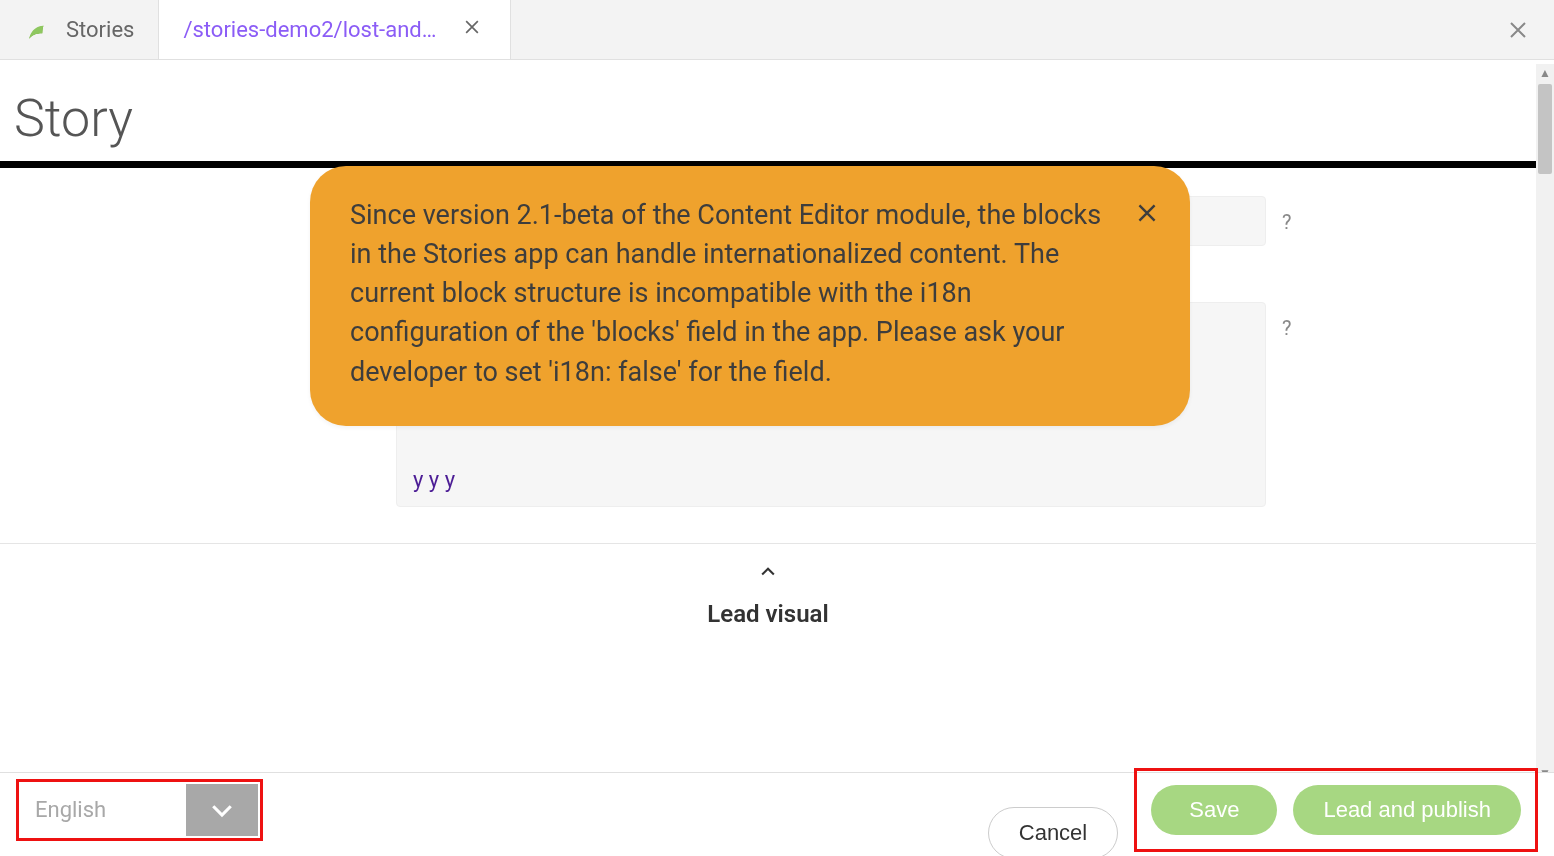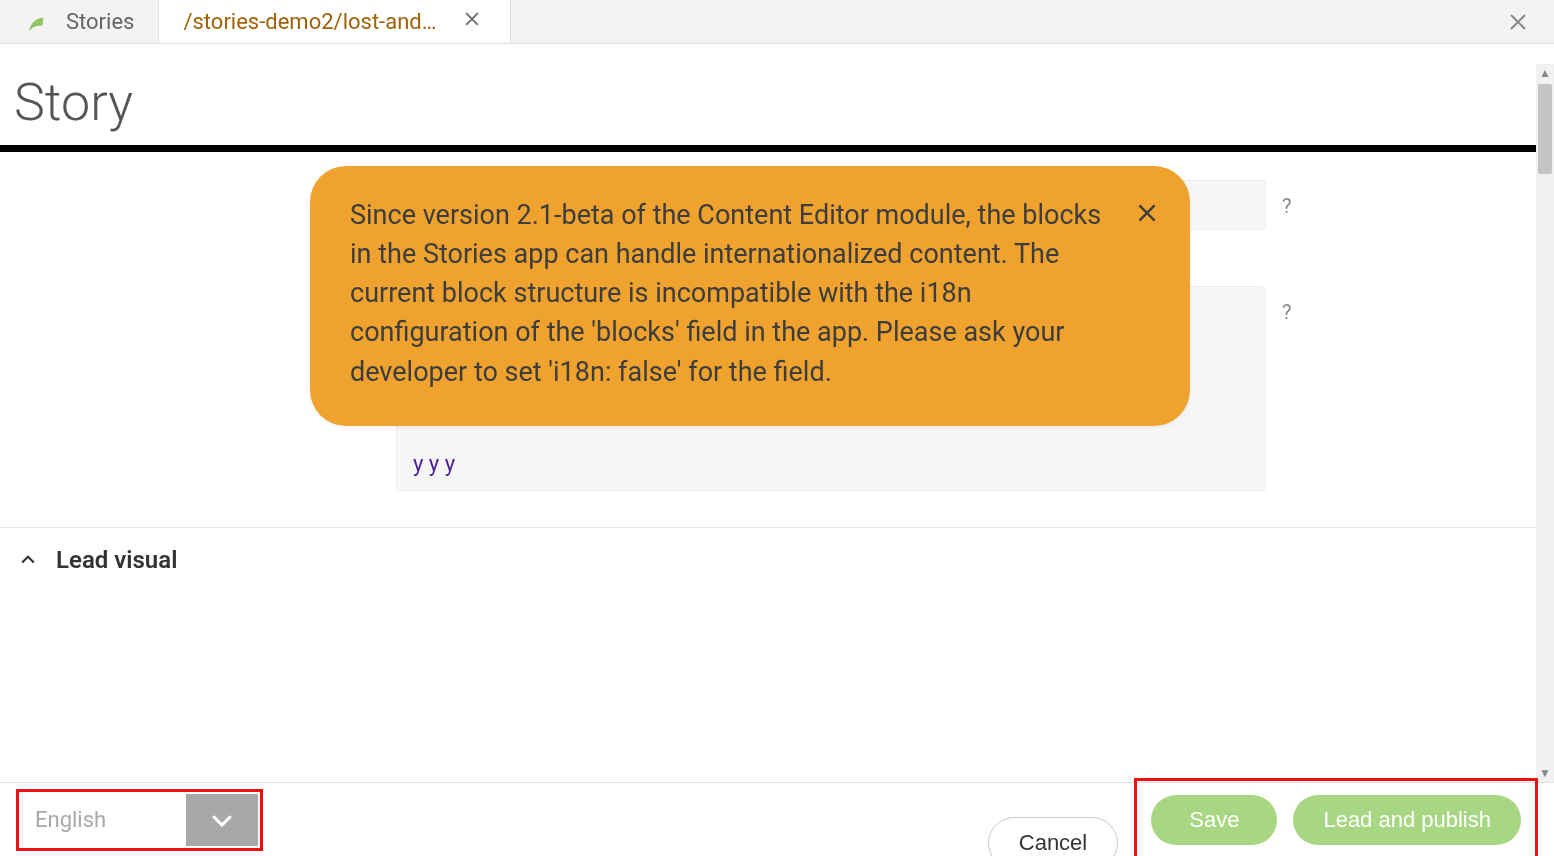--- a/index.html
+++ b/index.html
@@ -2,39 +2,39 @@
 <html><head>
 <meta charset="utf-8">
 <style>
   * { box-sizing: border-box; margin: 0; padding: 0; }
   html, body { width: 1554px; height: 856px; font-family: -apple-system, BlinkMacSystemFont, "Segoe UI", Roboto, Helvetica, Arial, sans-serif; background: #fff; overflow: hidden; }
   body { position: relative; }
 
   
   .tabbar {
     display: flex;
-    height: 44px;
+    height: 60px;
     background: #f3f3f3;
     border-bottom: 1px solid #e0e0e0;
     align-items: stretch;
   }
   .tab {
     display: flex;
     align-items: center;
     padding: 0 24px;
     font-size: 22px;
     color: #666;
     background: #f3f3f3;
     border-right: 1px solid #e0e0e0;
     gap: 14px;
     position: relative;
   }
   .tab.active {
     background: #fff;
-    color: #a16207;
+    color: #8b5cf6;
   }
   .tab .close {
     font-size: 20px;
     color: #888;
     cursor: pointer;
     padding: 4px;
     margin-left: 8px;
   }
   .tabbar .global-close {
     margin-left: auto;
@@ -99,30 +99,31 @@
   .section-header {
     display: flex;
     align-items: center;
     gap: 18px;
     padding: 18px 18px;
     font-size: 24px;
     font-weight: 600;
     color: #333;
     border-top: 1px solid #e5e5e5;
     cursor: pointer;
+    flex-direction: column;
   }
   .chev-up {
     width: 20px; height: 20px;
     display: inline-flex; align-items: center; justify-content: center;
   }
 
   
   .actionbar {
     position: absolute;
-    left: 0; right: 0; bottom: 0;
+    left: 0; right: 0; bottom: 10px;
     height: 74px;
     border-top: 1px solid #e0e0e0;
     background: #fff;
     display: flex;
     align-items: center;
     padding: 0 16px;
     gap: 16px;
   }
   .lang-select {
     display: flex;

